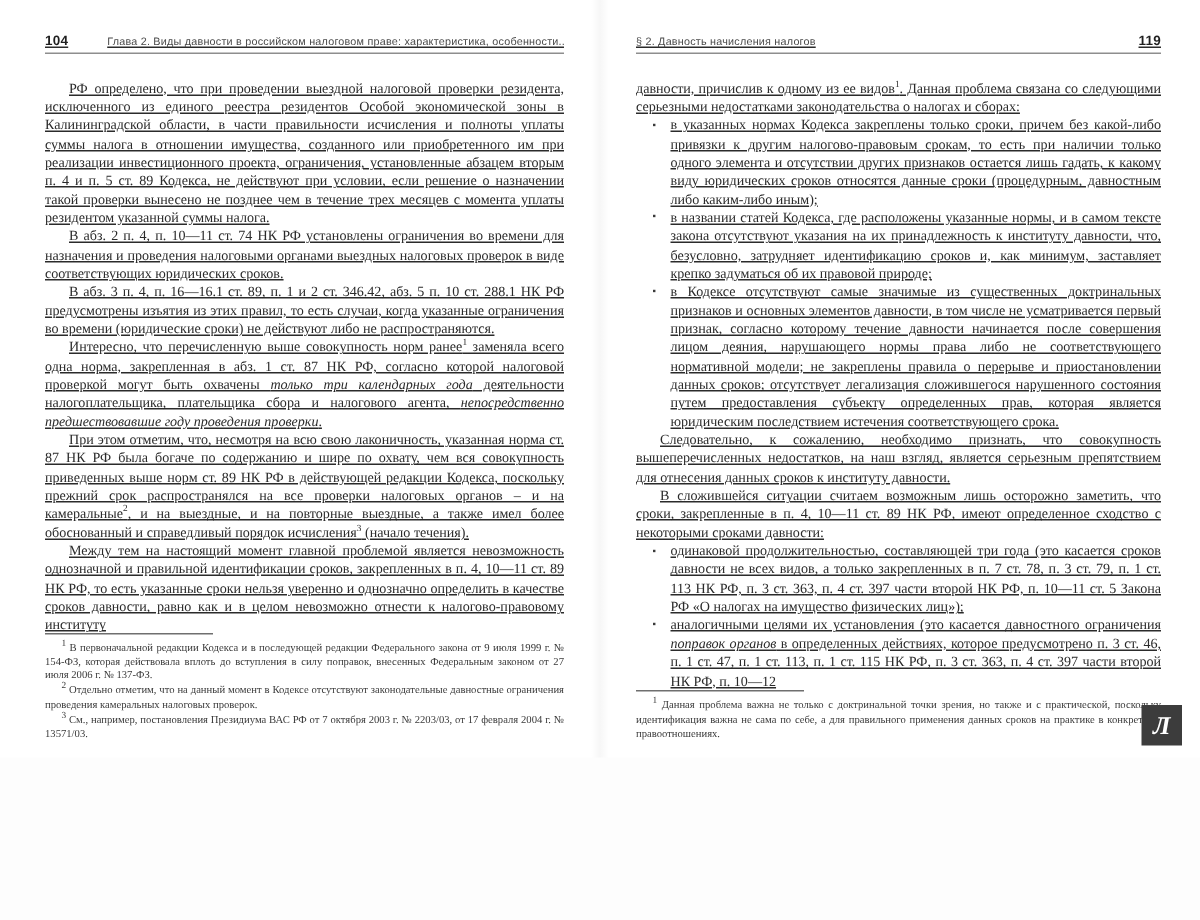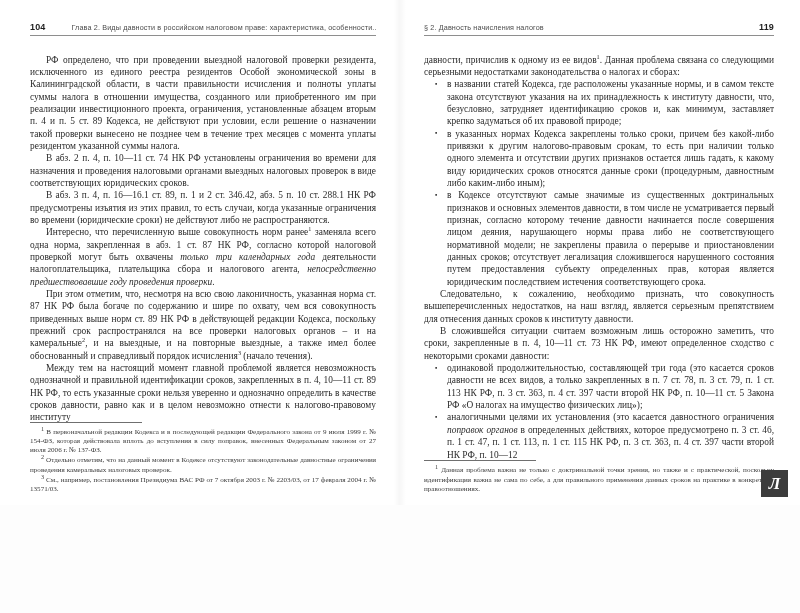--- a/index.html
+++ b/index.html
@@ -21,20 +21,21 @@
     display: flex;
     background: #fdfdfd;
   }
   .page {
     position: relative;
     width: 400px;
     height: 505px;
     box-sizing: border-box;
     background: #ffffff;
     padding: 22px 24px 10px 30px;
+    text-decoration: underline;
   }
   .page.right {
     padding: 22px 26px 4px 24px;
   }
   
   .page.left::after {
     content: "";
     position: absolute;
     top: 0; right: 0; width: 6px; height: 100%;
     background: linear-gradient(to right, rgba(0,0,0,0.00), rgba(0,0,0,0.035));
@@ -190,27 +191,27 @@
 
     <div class="runhead right-head">
       <span class="title">§ 2. Давность начисления налогов</span>
       <span class="folio">119</span>
     </div>
 
     <div class="body">
       <p class="noindent"><span>давности, причислив к одному из ее видов</span><sup class="fn">1</sup><span>. Данная проблема связана со следующими серьезными недостатками законодательства о налогах и сборах:</span></p>
 
       <ul class="bullets">
+        <li>в указанных нормах Кодекса закреплены только сроки, причем без какой-либо привязки к другим налогово-правовым срокам, то есть при наличии только одного элемента и отсутствии других признаков остается лишь гадать, к какому виду юридических сроков относятся данные сроки (процедурным, давностным либо каким-либо иным);</li>
         <li>в названии статей Кодекса, где расположены указанные нормы, и в самом тексте закона отсутствуют указания на их принадлежность к институту давности, что, безусловно, затрудняет идентификацию сроков и, как минимум, заставляет крепко задуматься об их правовой природе;</li>
-        <li>в указанных нормах Кодекса закреплены только сроки, причем без какой-либо привязки к другим налогово-правовым срокам, то есть при наличии только одного элемента и отсутствии других признаков остается лишь гадать, к какому виду юридических сроков относятся данные сроки (процедурным, давностным либо каким-либо иным);</li>
         <li>в Кодексе отсутствуют самые значимые из существенных доктринальных признаков и основных элементов давности, в том числе не усматривается первый признак, согласно которому течение давности начинается после совершения лицом деяния, нарушающего нормы права либо не соответствующего нормативной модели; не закреплены правила о перерыве и приостановлении данных сроков; отсутствует легализация сложившегося нарушенного состояния путем предоставления субъекту определенных прав, которая является юридическим последствием истечения соответствующего срока.</li>
       </ul>
 
       <p>Следовательно, к сожалению, необходимо признать, что совокупность вышеперечисленных недостатков, на наш взгляд, является серьезным препятствием для отнесения данных сроков к институту давности.</p>
-      <p>В сложившейся ситуации считаем возможным лишь осторожно заметить, что сроки, закрепленные в п. 4, 10—11 ст. 73 НК РФ, имеют определенное сходство с некоторыми сроками давности:</p>
+      <p>В сложившейся ситуации считаем возможным лишь осторожно заметить, что сроки, закрепленные в п. 4, 10—11 ст. 89 НК РФ, имеют определенное сходство с некоторыми сроками давности:</p>
 
       <ul class="bullets">
         <li><span>одинаковой продолжительностью, составляющей три года (это касается сроков давности не всех видов, а только закрепленных в п. 7 ст. 78, п. 3 ст. 79, п. 1 ст. 113 НК РФ, п. 3 ст. 363, п. 4 ст. 397 части второй НК РФ, п. 10—11 ст. 5 Закона РФ «О налогах на имущество физических лиц»);</span></li>
         <li><span>аналогичными целями их установления (это касается давностного ограничения </span><i>поправок органов</i><span> в определенных действиях, которое предусмотрено п. 3 ст. 46, п. 1 ст. 47, п. 1 ст. 113, п. 1 ст. 115 НК РФ, п. 3 ст. 363, п. 4 ст. 397 части второй НК РФ, п. 10—12</span></li>
       </ul>
     </div>
 
     <div class="footnotes">
       <div class="rule"></div>
       <p><sup class="fn">1</sup>

